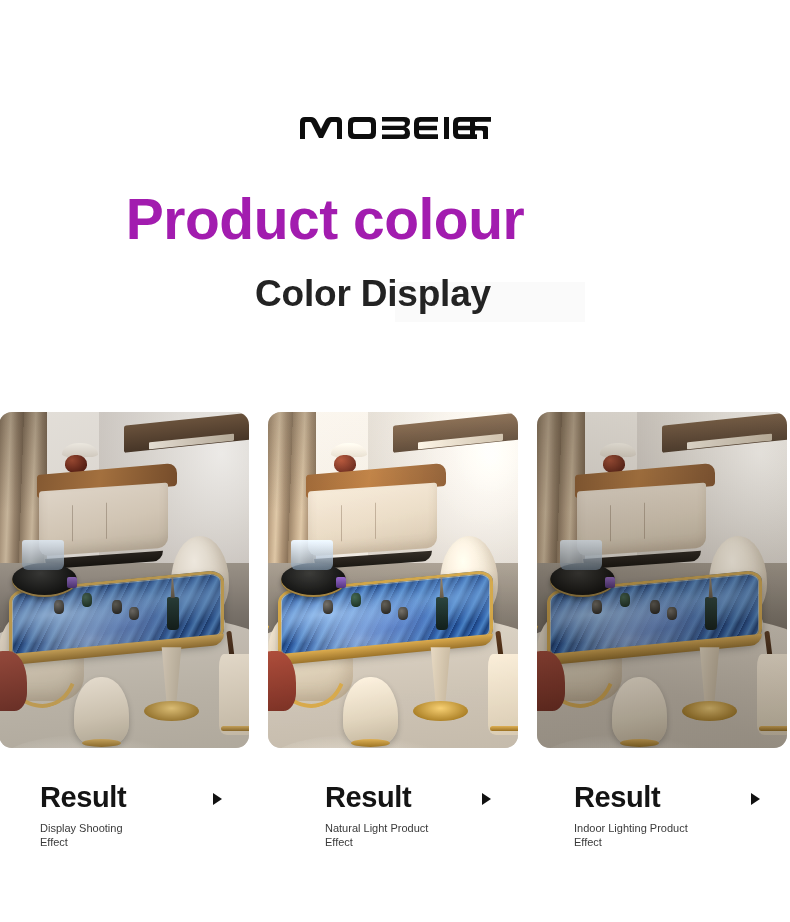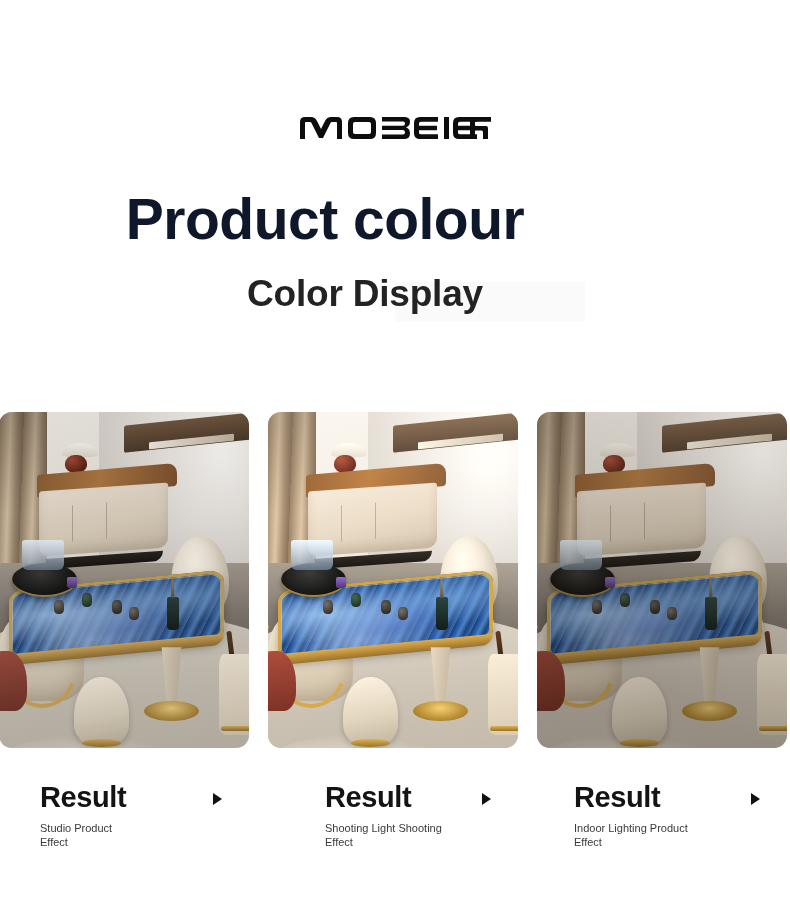--- a/index.html
+++ b/index.html
@@ -35,26 +35,26 @@
   .headline {
     position: absolute;
     top: 186px;
     left: 0;
     width: 650px;
     text-align: center;
     font-size: 57px;
     line-height: 66px;
     font-weight: 800;
     letter-spacing: -0.5px;
-    color: #0f172a;
+    color: #a21caf;
   }
   .subheadline {
     position: absolute;
     top: 272px;
-    left: 0;
+    left: 8px;
     width: 730px;
     text-align: center;
     font-size: 37px;
     line-height: 44px;
     font-weight: 700;
     letter-spacing: -0.2px;
     color: #232323;
   }
   .tint-band {
     position: absolute;
@@ -554,30 +554,30 @@
 
 </div>
 
 <div class="captions">
 
   <div class="caption-col first">
     <div class="result-row">
       <span class="result-title">Result</span>
       <span class="result-arrow"></span>
     </div>
-    <div class="caption-desc">Studio Product
+    <div class="caption-desc">Display Shooting
 Effect</div>
   </div>
 
   <div class="caption-col second">
     <div class="result-row">
       <span class="result-title">Result</span>
       <span class="result-arrow"></span>
     </div>
-    <div class="caption-desc">Shooting Light Shooting
+    <div class="caption-desc">Natural Light Product
 Effect</div>
   </div>
 
   <div class="caption-col third">
     <div class="result-row">
       <span class="result-title">Result</span>
       <span class="result-arrow"></span>
     </div>
     <div class="caption-desc">Indoor Lighting Product
 Effect</div>

